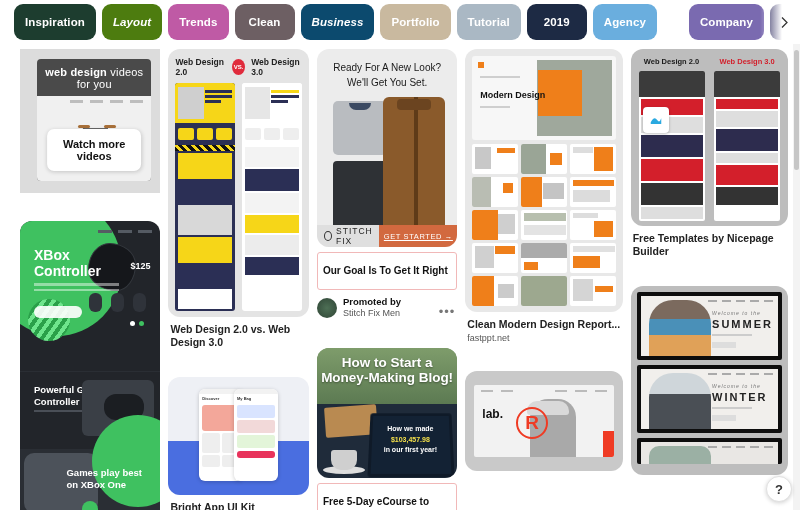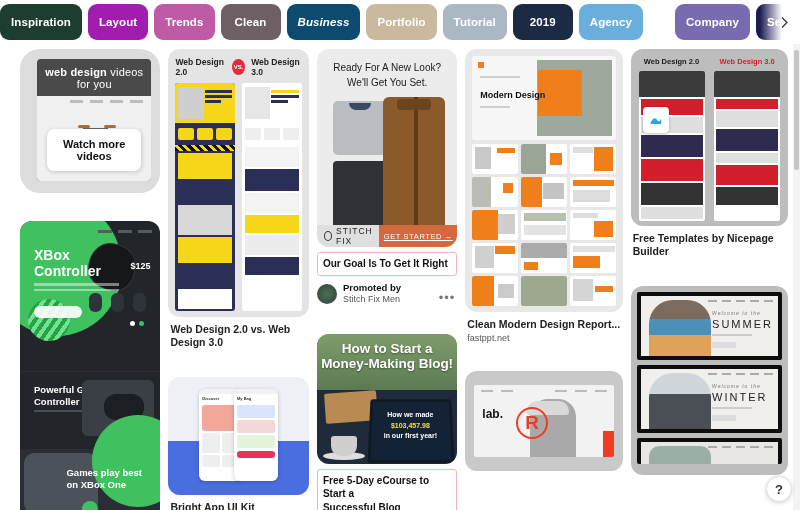--- a/index.html
+++ b/index.html
@@ -9,21 +9,21 @@
     background: #ffffff;
     font-family: "Liberation Sans", sans-serif;
   }
 
   
   #topbar {
     position: absolute; top: 0; left: 0;
     width: 800px; height: 44px;
     background: #ffffff;
     display: flex; align-items: center;
-    padding: 0 0;
+    padding: 0 14px;
     gap: 6px;
     overflow: hidden;
     z-index: 40;
   }
   .pill {
     flex: 0 0 auto;
     height: 36px;
     min-width: 60px;
     border-radius: 9px;
     display: flex; align-items: center; justify-content: center;
@@ -67,33 +67,33 @@
     padding: 6px 2px 0 2px;
   }
   .src { font-size: 9px; color: #555; padding: 2px 2px 0 2px; }
 
   
   .promo-title {
     font-size: 10px; font-weight: bold; color: #111;
     border: 1px solid #f1b8b8;
     background: #fff;
     border-radius: 3px;
-    padding: 4px 5px;
+    padding: 11px 5px;
     margin-top: 5px;
     line-height: 1.35;
   }
   .promo-row { display: flex; align-items: center; gap: 6px; margin-top: 6px; position: relative; }
   .avatar { width: 20px; height: 20px; border-radius: 50%; flex: 0 0 auto; }
   .promo-txt { font-size: 9px; line-height: 1.3; }
   .promo-txt b { display: block; font-size: 9.5px; color: #111; }
   .promo-txt span { color: #555; }
   .dots { position: absolute; right: 2px; bottom: 1px; color: #777; font-size: 13px; letter-spacing: 1px; }
 
   
-  .vidcard { background: #dcdcdc; padding: 10px 9px 12px 17px; border-radius: 20px; }
+  .vidcard { background: #dcdcdc; padding: 10px 9px 12px 17px; border-radius: 0; }
   .vid-inner { background: #4a4a4a; border-radius: 4px; overflow: hidden; position: relative; height: 122px; }
   .vid-head { color: #fff; font-size: 11px; text-align: center; padding: 7px 0 6px; letter-spacing: .2px; }
   .vid-head b { font-weight: bold; }
   .vid-body { background: #f0f0f0; height: 85px; position: relative; }
   .vid-nav { display: flex; justify-content: flex-end; gap: 7px; padding: 4px 8px 0 0; }
   .vid-nav i { display: block; width: 13px; height: 2.5px; background: #bdbdbd; }
   .bike { position: absolute; left: 50%; top: 17px; transform: translateX(-50%); }
   .watch-btn {
     position: absolute; left: 50%; bottom: 10px; transform: translateX(-50%);
     background: #fff; border-radius: 7px;
@@ -248,21 +248,21 @@
   .np-logo svg { width: 14px; height: 14px; }
 
   
   .season { background: #0d0d0d; border-radius: 2px; padding: 4px; margin-bottom: 5px; }
   .season-in { background: #f1efec; height: 60px; position: relative; overflow: hidden; }
   .season-in .nav { position: absolute; right: 5px; top: 4px; display: flex; gap: 5px; }
   .season-in .nav i { display: block; width: 9px; height: 1.5px; background: #aaa; }
   .season-in .fig { position: absolute; left: 8px; top: 4px; width: 62px; height: 56px; border-radius: 24px 24px 0 0; }
   .season-in.summer .fig { background: linear-gradient(#7b6a5e 0 34%, #4a90b8 34% 62%, #e0a158 62% 100%); }
   .season-in.winter .fig { background: linear-gradient(#cfd6da 0 38%, #4a4f55 38% 100%); }
-  .season-in h3 { position: absolute; left: 52%; top: 22px; font-size: 11px; letter-spacing: 2px; color: #222; font-weight: normal; }
+  .season-in h3 { position: absolute; left: 52%; top: 22px; font-size: 11px; letter-spacing: 2px; color: #222; font-weight: bold; }
   .season-in .pre { position: absolute; left: 52%; top: 14px; font-size: 5px; color: #777; letter-spacing: 1px; font-style: italic; }
   .season-in .ln { position: absolute; left: 52%; top: 38px; width: 40px; height: 1.5px; background: #ccc; }
   .season-in .btn { position: absolute; left: 52%; top: 46px; width: 24px; height: 6px; background: #ddd; }
   .seasons-wrap { background: #bdbdbd; border-radius: 12px; padding: 6px; }
 
   
   .peek { height: 22px; border-radius: 12px 12px 0 0; }
 
   
   #help {
@@ -277,21 +277,21 @@
   #scroll-track { position: absolute; right: 0; top: 44px; width: 7px; height: 466px; background: #f3f3f3; z-index: 50; }
   #scroll-thumb { position: absolute; right: 1px; top: 50px; width: 5px; height: 120px; background: #c6c6c6; border-radius: 3px; z-index: 51; cursor: pointer; }
 </style>
 </head>
 <body>
 
 <div id="topbar">
   <div class="pill" style="background: rgb(29, 61, 47);">
     <span>Inspiration</span>
     </div>
-  <div class="pill" style="background: #a21caf; color: rgb(255, 255, 255);">
+  <div class="pill" style="background: #4d7c0f; color: rgb(255, 255, 255); font-style: italic;">
     <span>Layout</span>
     </div>
   <div class="pill" style="background: rgb(191, 90, 165);">
     <span>Trends</span>
     </div>
   <div class="pill" style="background: rgb(109, 95, 99);">
     <span>Clean</span>
     </div>
   <div class="pill" style="background: #0c4a6e; font-style: italic;">
     <span>Business</span>

